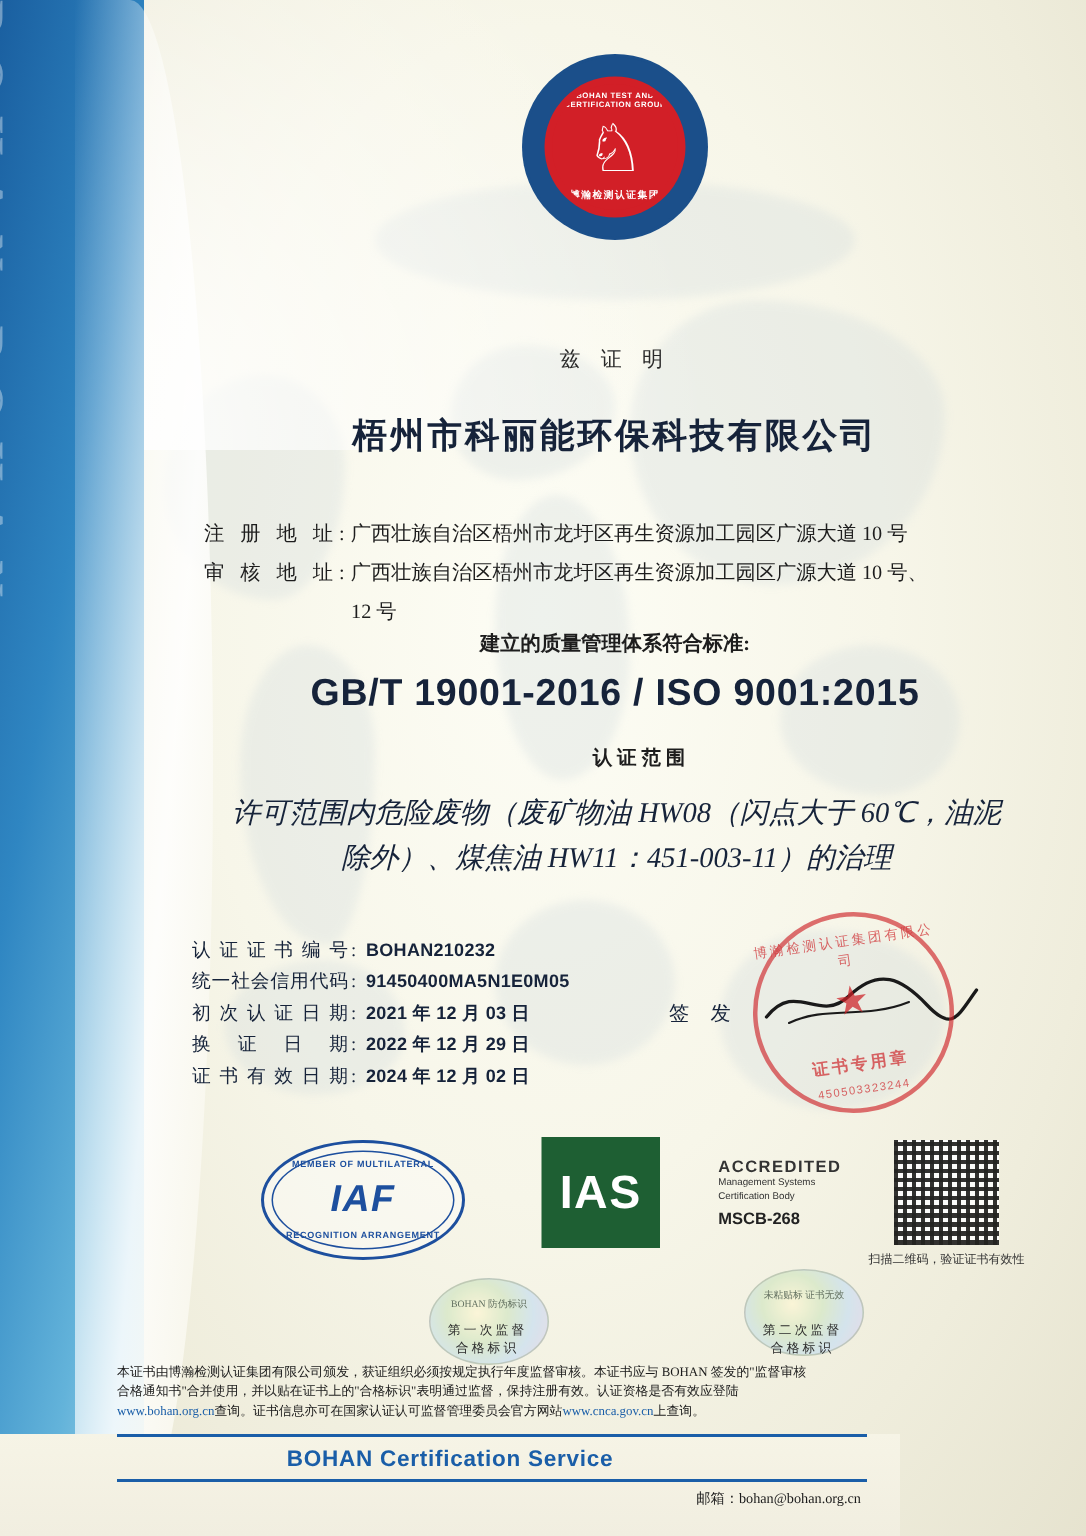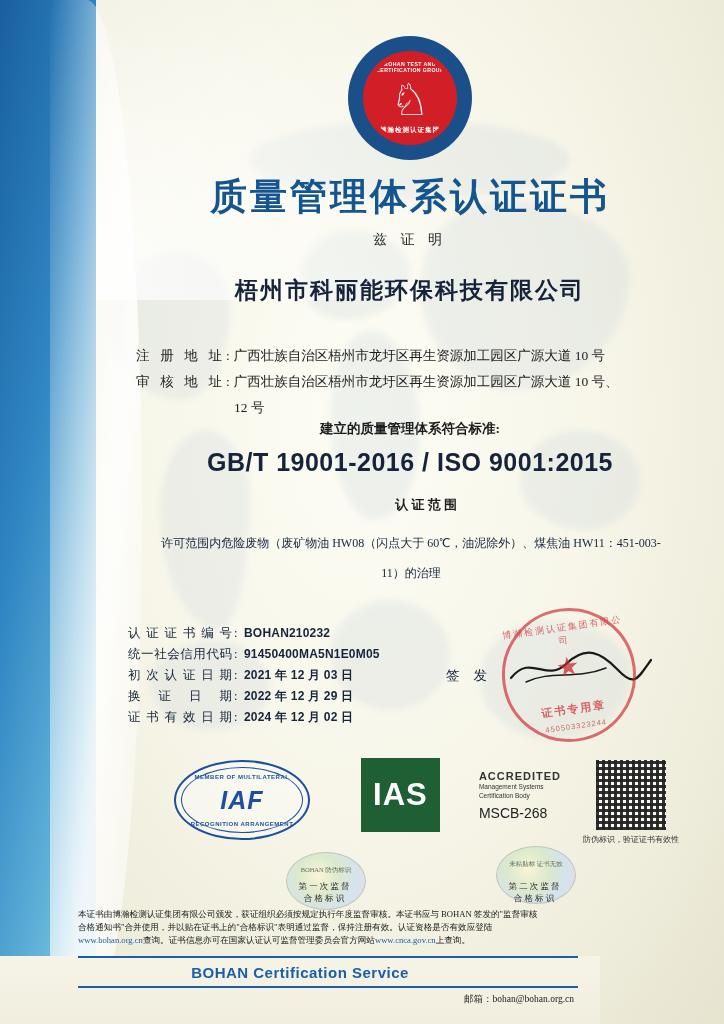--- a/index.html
+++ b/index.html
@@ -223,24 +223,25 @@
     text-align: center;
     font-size: 13px;
     font-weight: bold;
     color: #1d1d1d;
     font-family: "Liberation Serif", serif;
   }
   .scope-body {
     position: absolute;
     top: 528px; left: 55px; width: 520px;
     text-align: center;
-    font-size: 12px;
+    font-size: 19px;
     line-height: 30px;
     color: #16233a;
     font-family: "Liberation Serif", serif;
+    font-style: italic;
   }
 
   
   .details {
     position: absolute;
     top: 625px; left: 32px;
     width: 300px;
     font-size: 12.5px;
     color: #16233a;
     font-family: "Liberation Serif", serif;
@@ -389,21 +390,21 @@
     flex-direction: column;
     justify-content: center;
   }
   .ias-acc {
     font-size: 11px;
     font-weight: bold;
     letter-spacing: 1px;
     color: #333;
   }
   .ias-line { font-size: 6.5px; line-height: 9px; color: #333; }
-  .ias-ms { font-size: 14px; font-weight: normal; margin-top: 5px; color: #222; }
+  .ias-ms { font-size: 11px; font-weight: bold; margin-top: 5px; color: #222; }
 
   .qr {
     position: absolute;
     left: 500px; top: 4px;
     width: 70px; height: 70px;
     background:
       repeating-linear-gradient(0deg, #111 0 3px, #fff 3px 6px),
       repeating-linear-gradient(90deg, #111 0 3px, #fff 3px 6px);
     background-blend-mode: multiply;
     opacity: 0.85;
@@ -534,21 +535,20 @@
     <div class="logo-wrap">
       <div class="logo-ring"></div>
       <div class="logo-ring-inner"></div>
       <div class="logo-core">
         <div class="logo-top-text">BOHAN TEST AND CERTIFICATION GROUP</div>
         <div class="logo-horse">♘</div>
         <div class="logo-bottom-text">博瀚检测认证集团</div>
       </div>
     </div>
 
-    <div class="title">质量管理体系认证证书</div>
     <div class="subtitle">兹 证 明</div>
     <div class="company">梧州市科丽能环保科技有限公司</div>
 
     <div class="addr-block">
       <div class="addr-row">
         <span class="addr-label">注册地址</span>
         <span class="addr-colon">:</span>
         <span class="addr-value">广西壮族自治区梧州市龙圩区再生资源加工园区广源大道 10 号</span>
       </div>
       <div class="addr-row">
@@ -620,21 +620,21 @@
         <div class="ias-mark">IAS</div>
         <div class="ias-text">
           <div class="ias-acc">ACCREDITED</div>
           <div class="ias-line">Management Systems</div>
           <div class="ias-line">Certification Body</div>
           <div class="ias-ms">MSCB-268</div>
         </div>
       </div>
 
       <div class="qr"></div>
-      <div class="qr-cap">防伪标识，验证证书有效性</div>
+      <div class="qr-cap">扫描二维码，验证证书有效性</div>
     </div>
 
     <div class="holo holo1">
       <div class="holo-inner-text">BOHAN 防伪标识</div>
     </div>
     <div class="holo-cap holo-cap1">
       <div>第 一 次 监 督</div>
       <div>合 格 标 识</div>
     </div>
 

